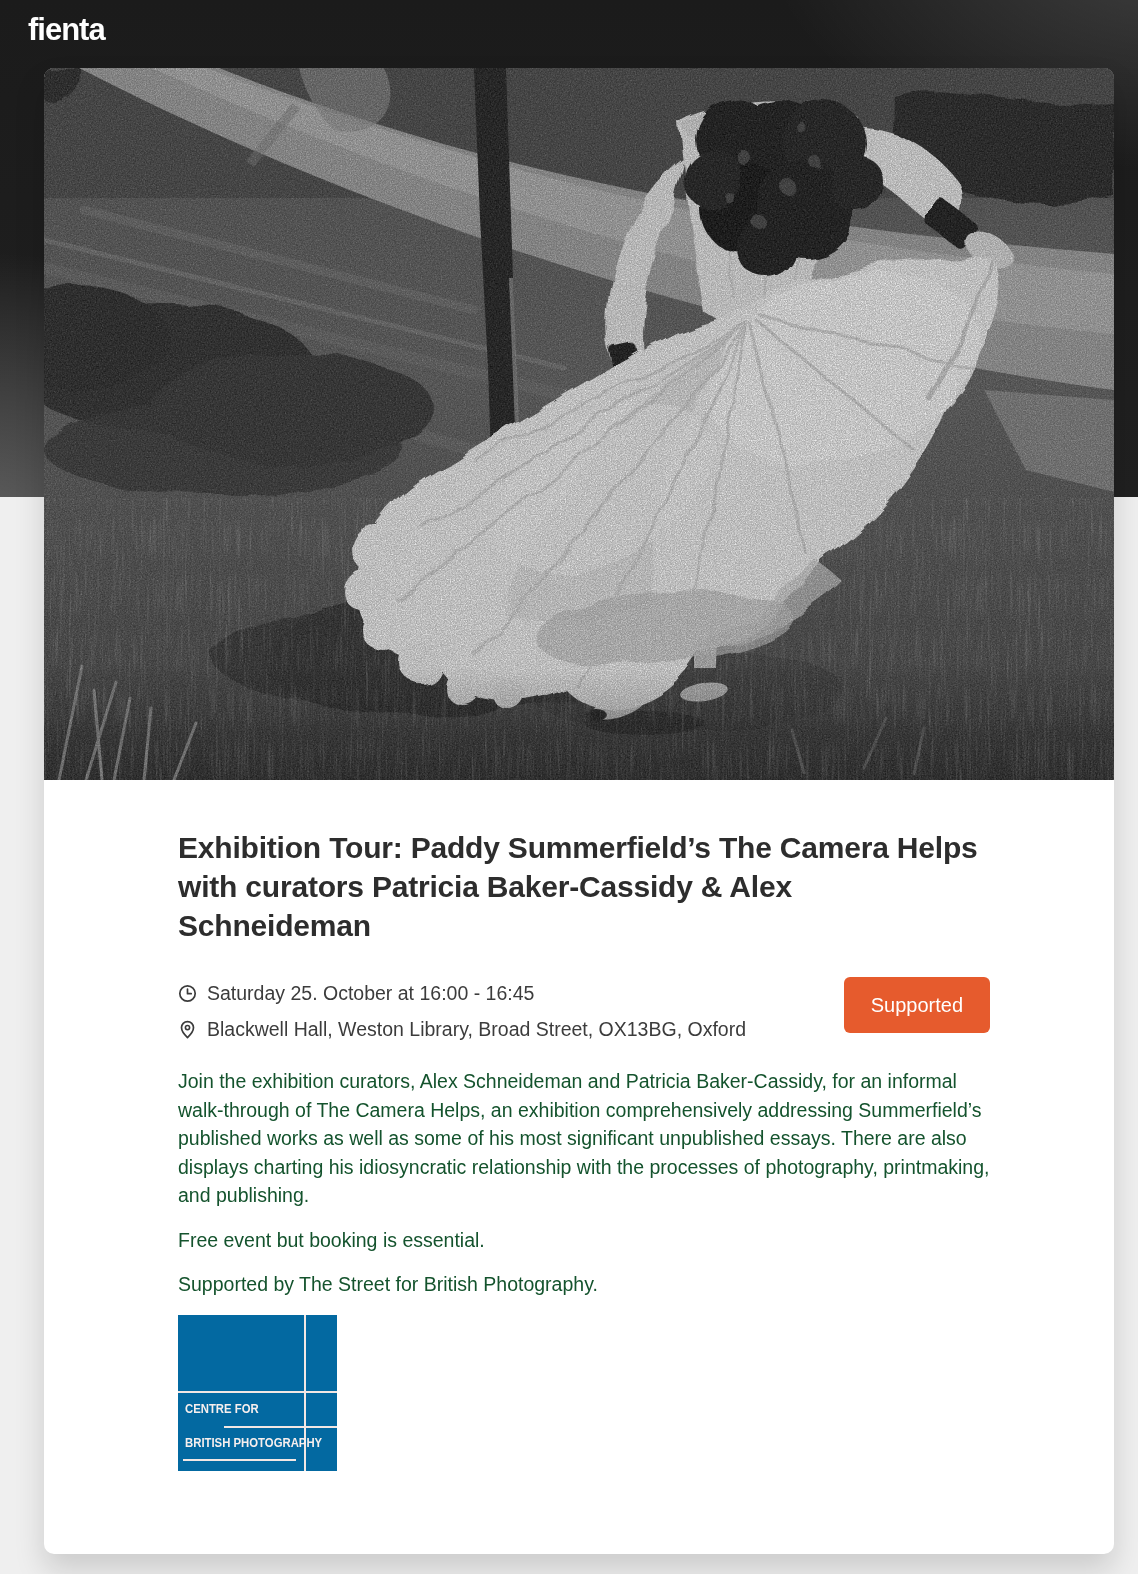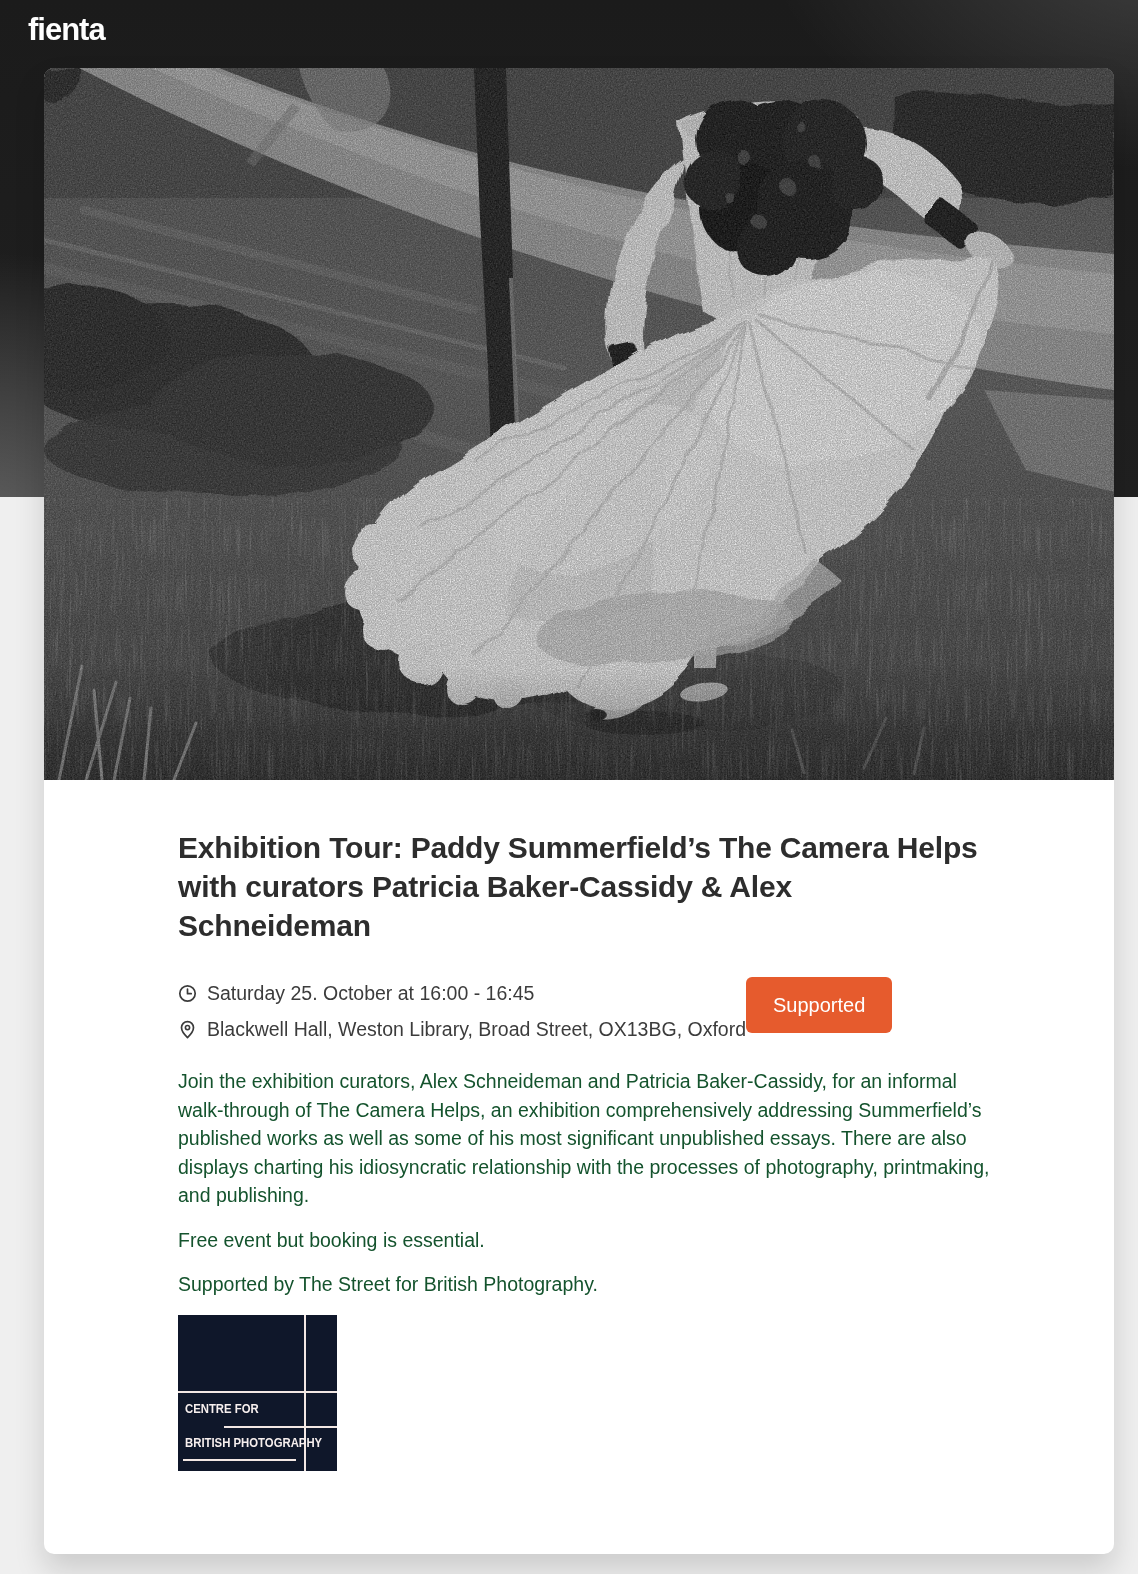--- a/index.html
+++ b/index.html
@@ -33,40 +33,40 @@
   }
   .hero svg { display:block; }
 
   .content { padding:48px 124px 64px 134px; }
 
   .event-title {
     color:#2d2d2d; font-size:30px; line-height:39px; font-weight:700;
     letter-spacing:-0.2px; margin-bottom:32px; max-width:815px;
   }
 
-  .meta-row { display:flex; align-items:flex-start; width:812px; margin-bottom:24px; }
+  .meta-row { display:flex; justify-content:space-between; align-items:flex-start; width:812px; margin-bottom:24px; }
   .meta-list { display:flex; flex-direction:column; gap:8px; padding-top:2px; }
   .meta-item { display:flex; align-items:center; gap:10px; color:#3c3c3c; font-size:19.5px; line-height:28px; }
   .meta-item svg { flex:0 0 auto; }
 
   .register {
     background:#e65b2d; color:#ffffff; border:none; border-radius:6px;
     font-family:inherit; font-size:20px; font-weight:400;
     padding:0 27px; height:56px; cursor:pointer;
   }
 
   .body-text p {
     color:#14532d; font-size:19.5px; line-height:28.5px;
     max-width:815px; margin-bottom:16px;
   }
 
   
   .supporter-logo {
     position:relative; width:159px; height:156px; margin-top:6px;
-    background:#0f172a; overflow:hidden;
+    background:#0369a1; overflow:hidden;
   }
   .supporter-logo .vline { position:absolute; left:126px; top:0; width:2px; height:160px; background:#f2e7e4; }
   .supporter-logo .hline1 { position:absolute; left:0; top:76px; width:159px; height:2px; background:#f2e7e4; }
   .supporter-logo .hline2 { position:absolute; left:46px; top:111px; width:113px; height:2px; background:#f2e7e4; }
   .supporter-logo .hline3 { position:absolute; left:5px; top:144px; width:113px; height:2px; background:#f2e7e4; }
   .supporter-logo .l1, .supporter-logo .l2 {
     position:absolute; left:7px; color:#f7efee; font-weight:700; font-size:13.5px;
     letter-spacing:0px; transform:scaleX(0.84); transform-origin:left center; white-space:nowrap;
   }
   .supporter-logo .l1 { top:86px; }

